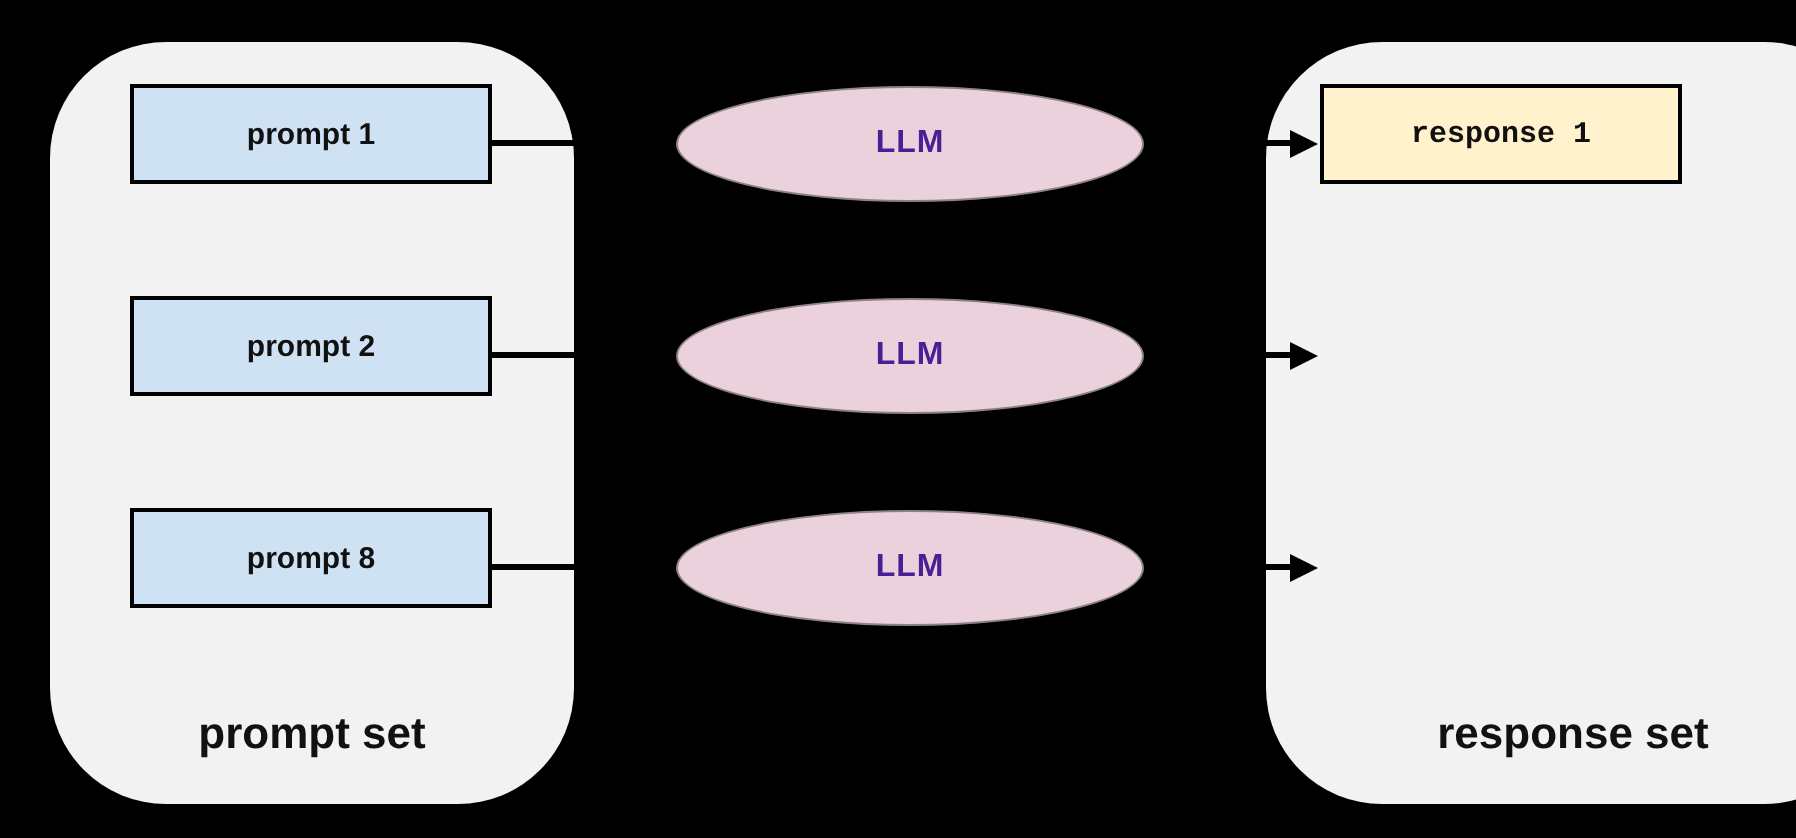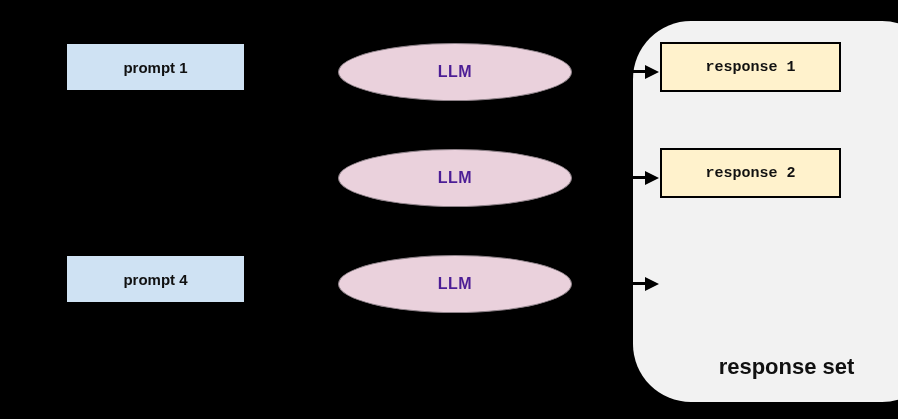--- a/index.html
+++ b/index.html
@@ -100,39 +100,42 @@
   .cy3 { top: 282px; }
   .hy1 { top: 65px; }
   .hy2 { top: 171px; }
   .hy3 { top: 277px; }
 </style>
 </head>
 <body>
 
 <div class="canvas">
 
+  <div class="set-container prompt-set-container">
+    <div class="set-label">prompt set</div>
+  </div>
 
   <div class="set-container response-set-container">
     <div class="set-label">response set</div>
   </div>
 
   <div class="node-box prompt-box y1">prompt 1</div>
-  <div class="node-box prompt-box y3">prompt 4</div>
+  <div class="node-box prompt-box y2">prompt 2</div>
+  <div class="node-box prompt-box y3">prompt 8</div>
 
   <div class="stub cy1"></div>
   <div class="stub cy2"></div>
   <div class="stub cy3"></div>
 
   <div class="ellipse e1">LLM</div>
   <div class="ellipse e2">LLM</div>
   <div class="ellipse e3">LLM</div>
 
   <div class="arrow-line cy1"></div>
   <div class="arrow-head hy1"></div>
   <div class="arrow-line cy2"></div>
   <div class="arrow-head hy2"></div>
   <div class="arrow-line cy3"></div>
   <div class="arrow-head hy3"></div>
 
   <div class="node-box response-box y1">response 1</div>
-  <div class="node-box response-box y2">response 2</div>
 
 </div>
 
 </body></html>

